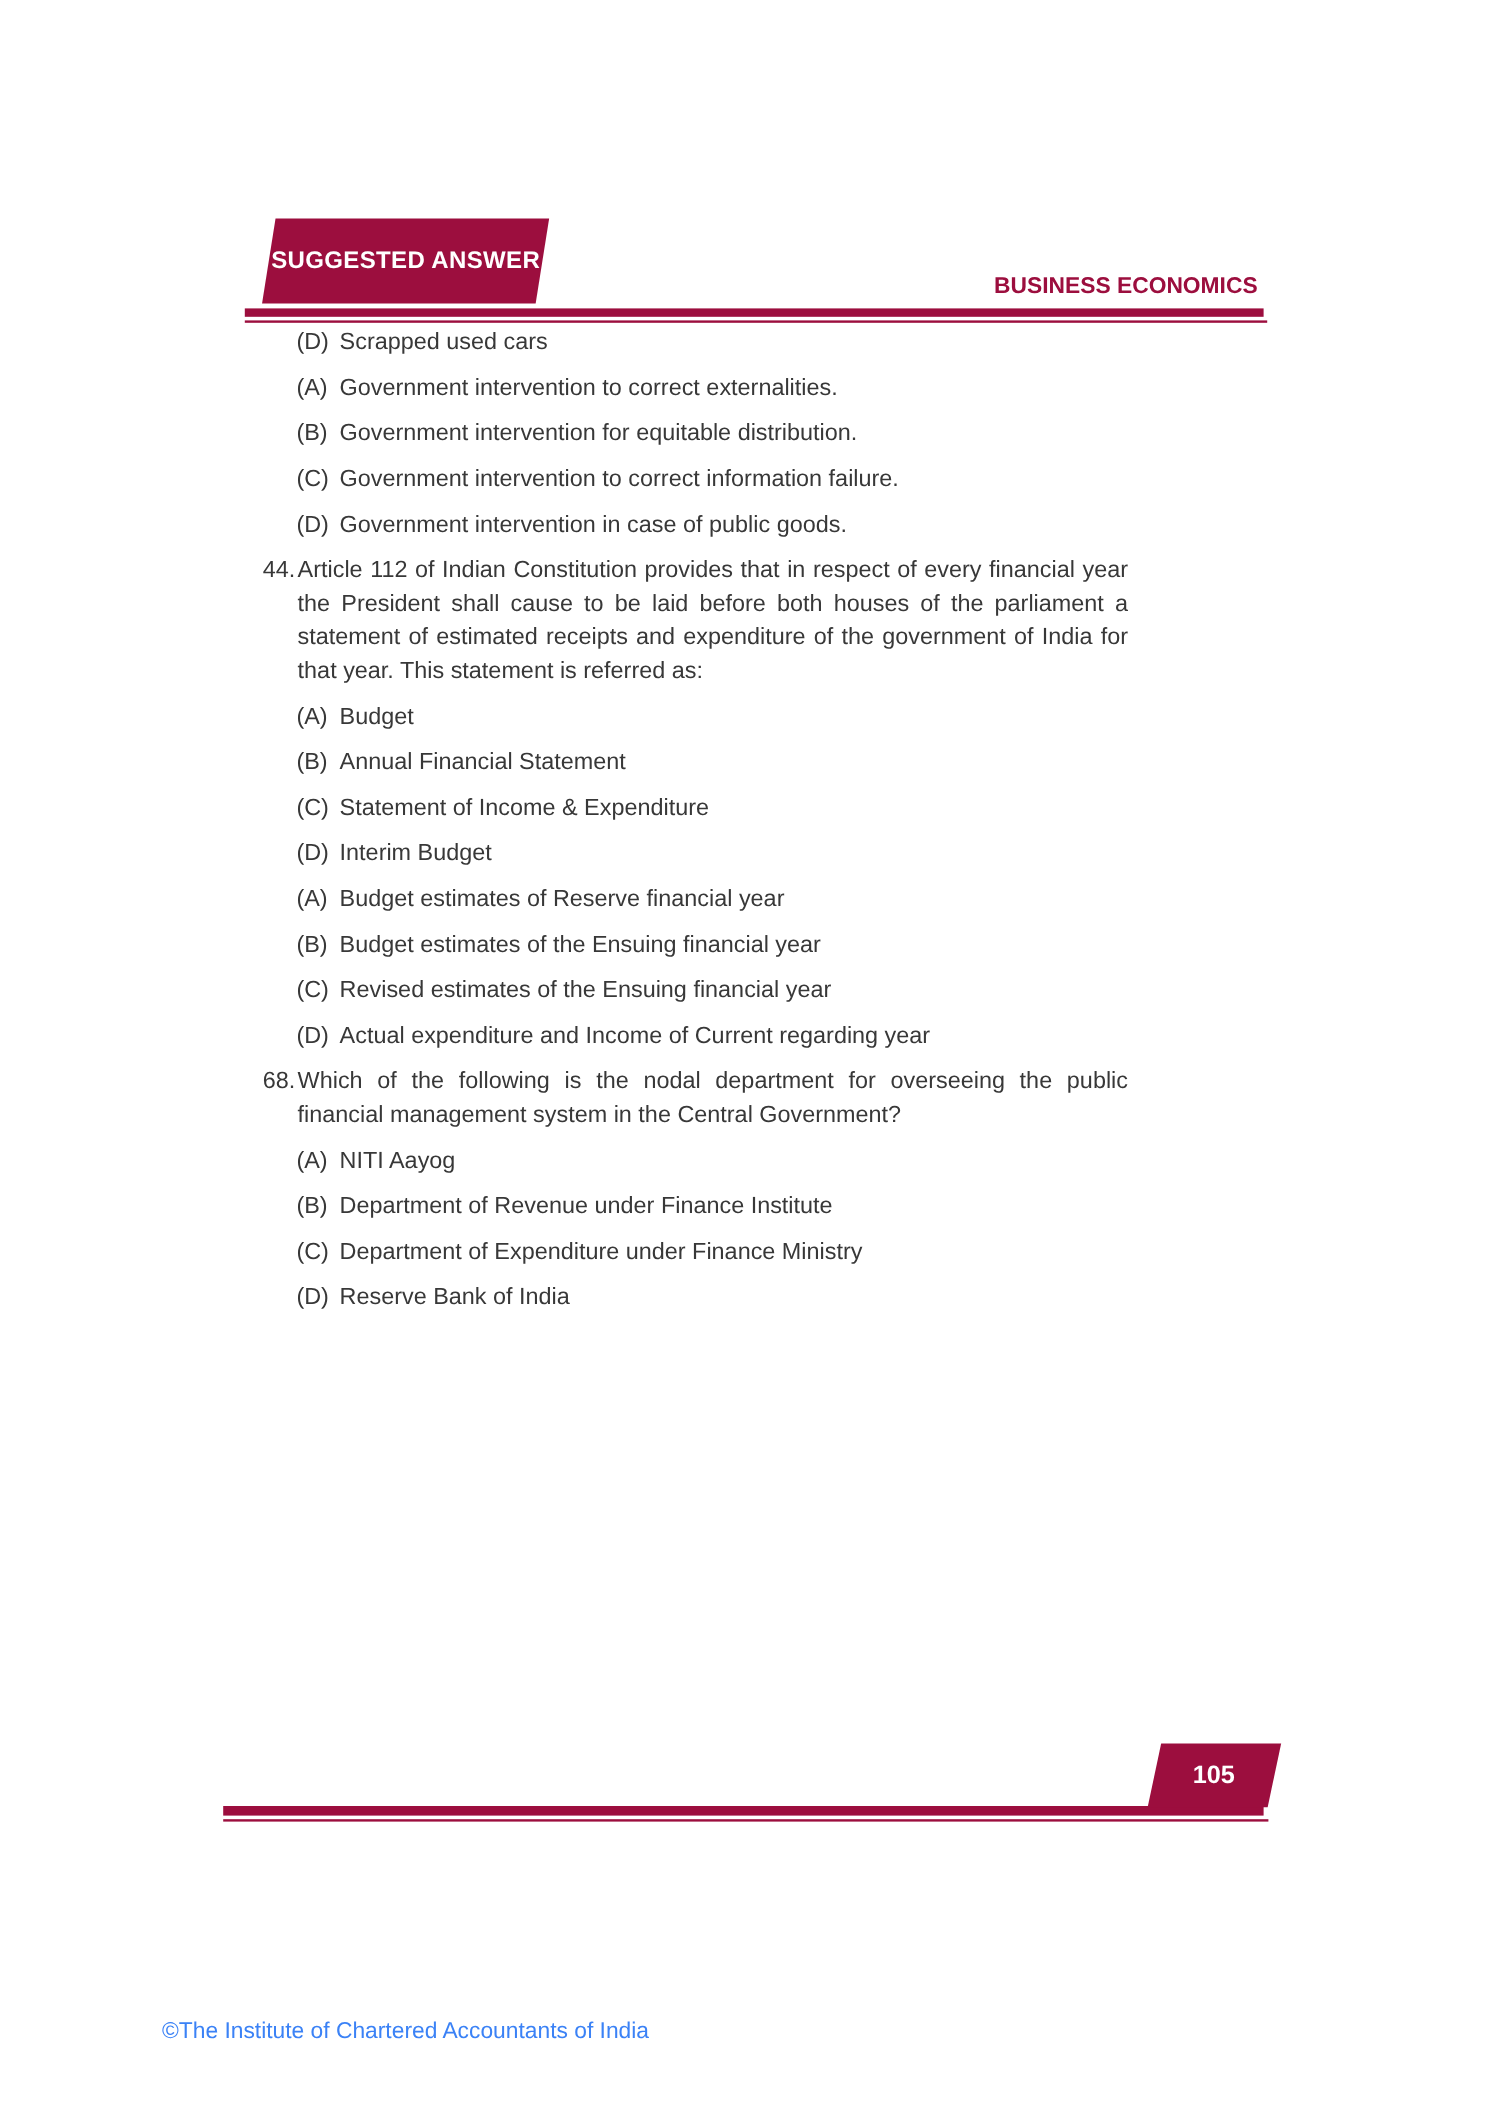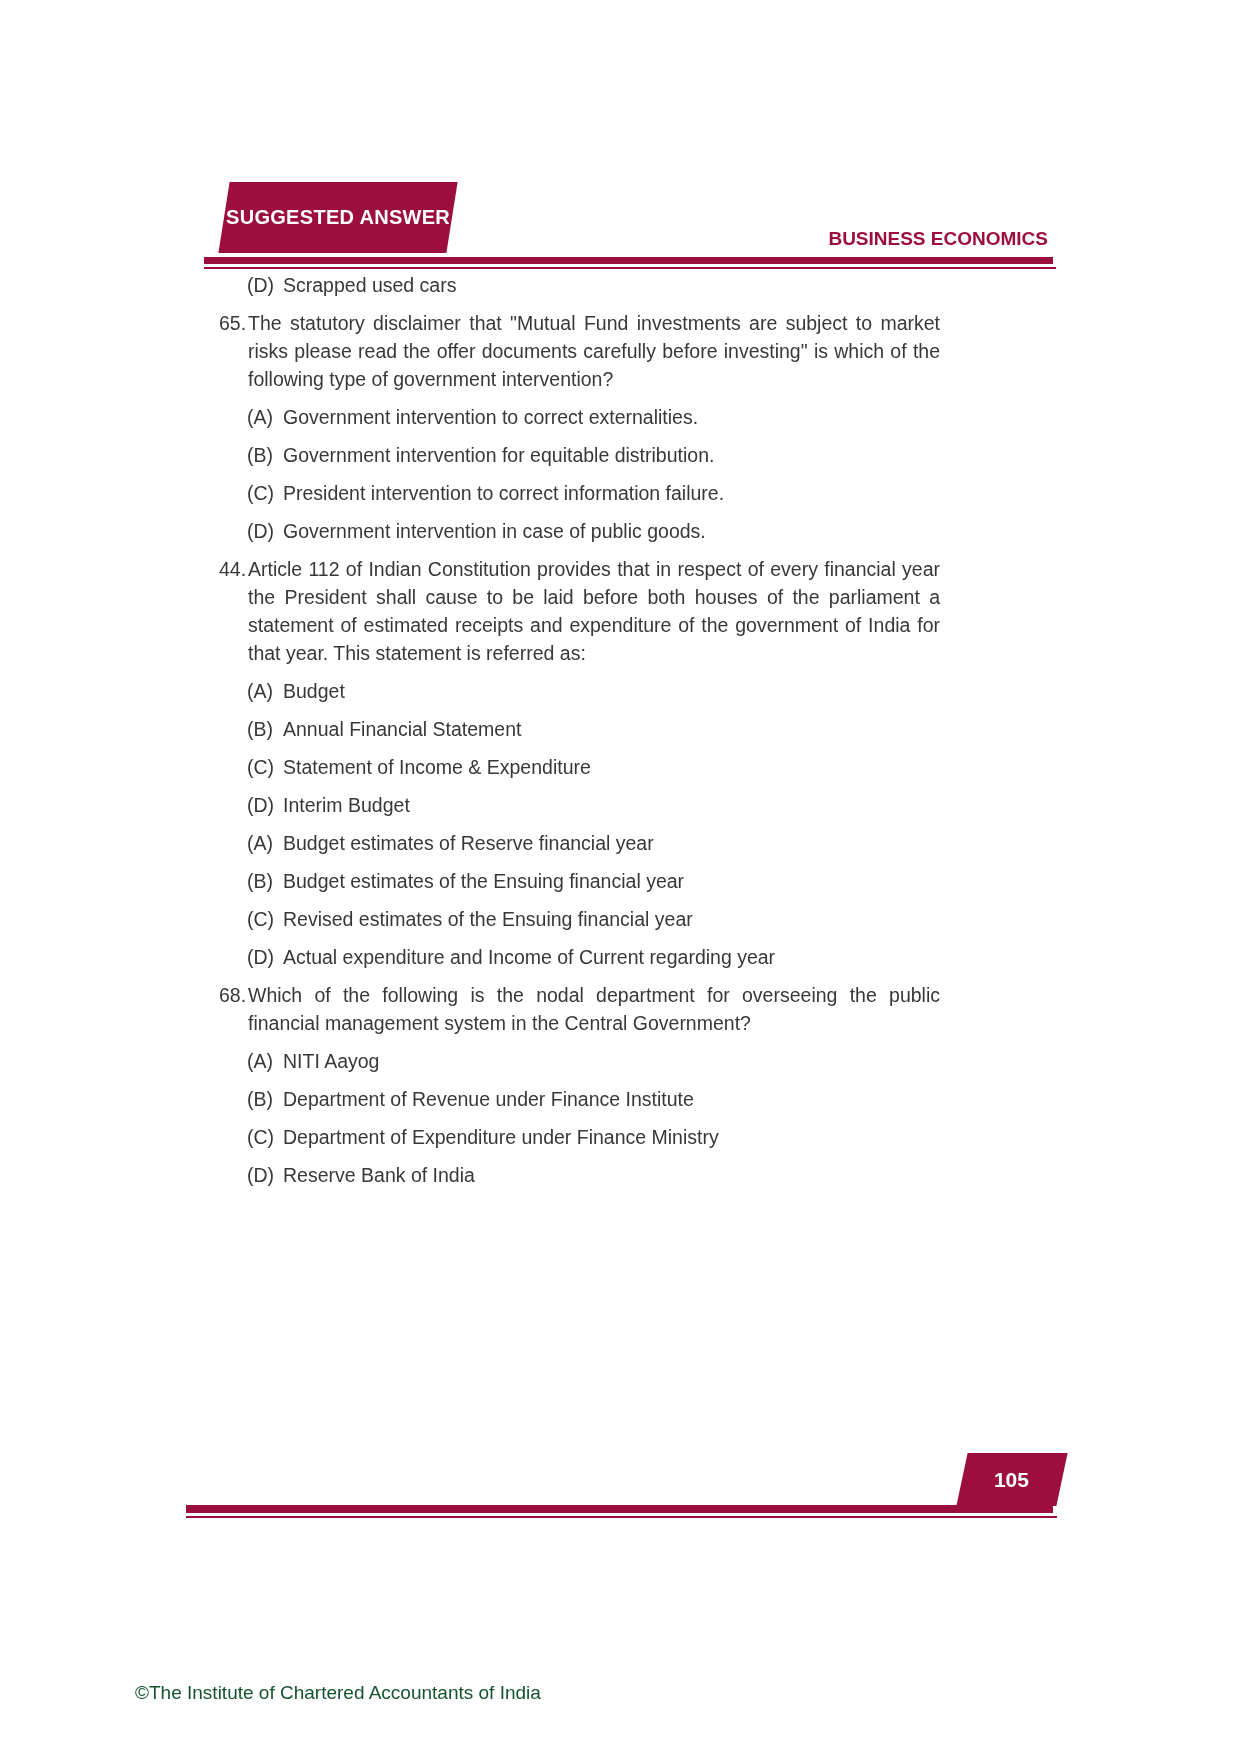--- a/index.html
+++ b/index.html
@@ -83,21 +83,21 @@
     color: #ffffff;
     font-weight: bold;
     font-size: 21px;
   }
   .footer-rule-thick { left: 186px; top: 1505px; width: 867px; height: 8px; }
   .footer-rule-thin  { left: 186px; top: 1516px; width: 871px; }
   .copyright {
     position: absolute;
     left: 135px; top: 1682px;
     font-size: 19px;
-    color: #14532d;
+    color: #3b82f6;
   }
 </style>
 </head>
 <body>
 
 <div class="page">
 
   <div class="banner">
     <span class="banner-label">SUGGESTED ANSWER</span>
   </div>
@@ -105,35 +105,31 @@
   <div class="rule-thick header-rule-thick"></div>
   <div class="rule-thin header-rule-thin"></div>
 
   <div class="content">
 
     <div class="option-row">
       <span class="option-label">(D)</span>
       <span class="option-text">Scrapped used cars</span>
     </div>
 
-    <div class="question-row">
-      <span class="q-number">65.</span>
-      <span class="q-text">The statutory disclaimer that "Mutual Fund investments are subject to market risks please read the offer documents carefully before investing" is which of the following type of government intervention?</span>
-    </div>
     <div class="option-row">
       <span class="option-label">(A)</span>
       <span class="option-text">Government intervention to correct externalities.</span>
     </div>
     <div class="option-row">
       <span class="option-label">(B)</span>
       <span class="option-text">Government intervention for equitable distribution.</span>
     </div>
     <div class="option-row">
       <span class="option-label">(C)</span>
-      <span class="option-text">President intervention to correct information failure.</span>
+      <span class="option-text">Government intervention to correct information failure.</span>
     </div>
     <div class="option-row">
       <span class="option-label">(D)</span>
       <span class="option-text">Government intervention in case of public goods.</span>
     </div>
 
     <div class="question-row">
       <span class="q-number">44.</span>
       <span class="q-text">Article 112 of Indian Constitution provides that in respect of every financial year the President shall cause to be laid before both houses of the parliament a statement of estimated receipts and expenditure of the government of India for that year. This statement is referred as:</span>
     </div>

